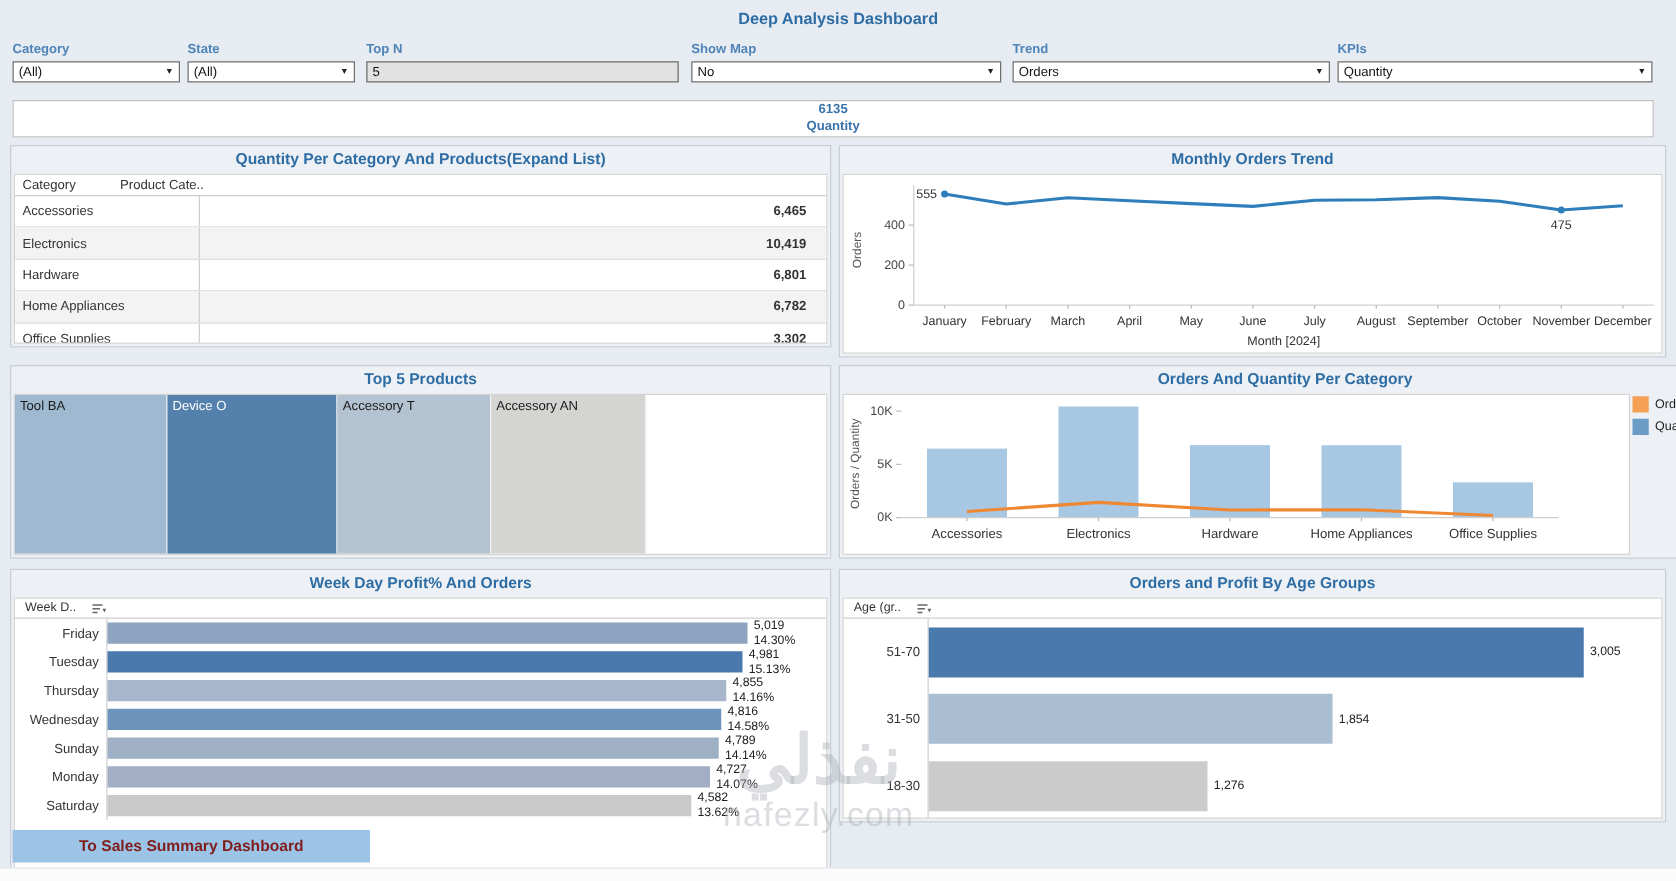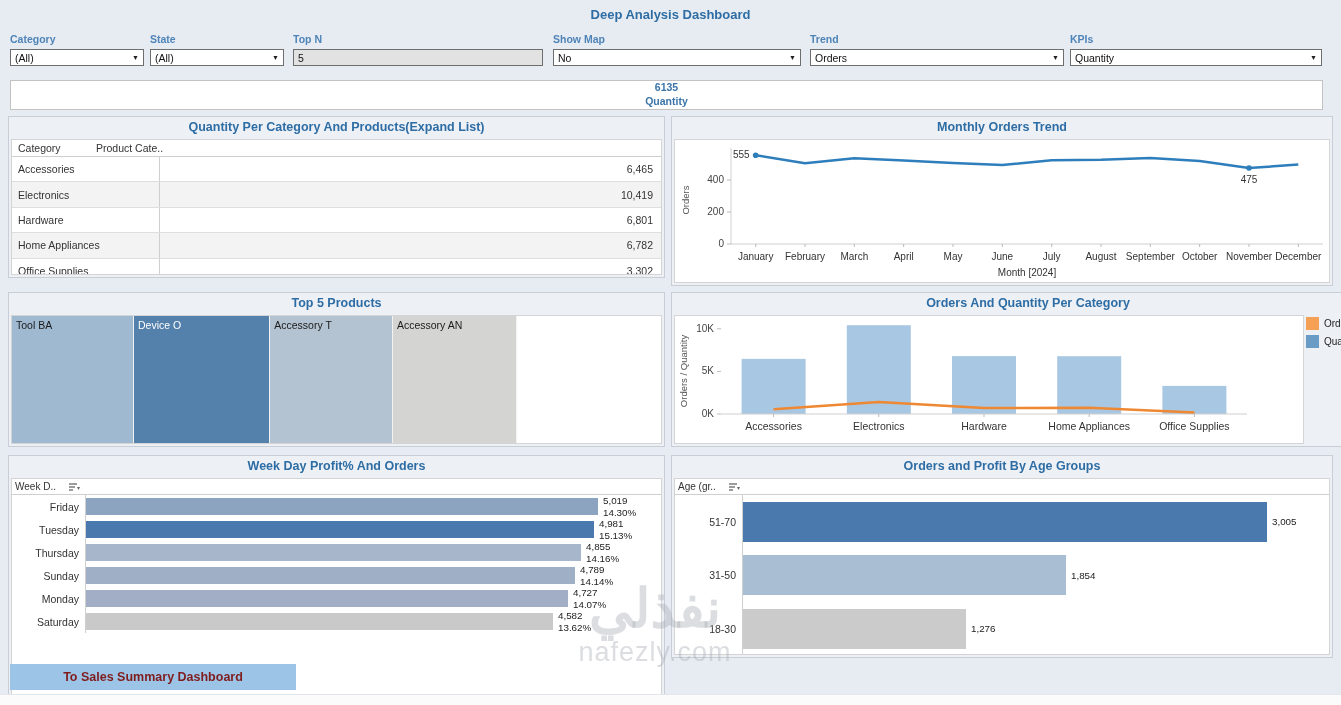--- a/index.html
+++ b/index.html
@@ -51,35 +51,35 @@
 
   
   .thead { display:flex; height:17px; align-items:center; font-size:10.5px;
     color:#333; border-bottom:1px solid #cfcfcf; }
   .thead .c1 { padding-left:6px; width:84px; }
   .trow { display:flex; height:25.4px; border-bottom:1px solid #dedede;
     font-size:10.5px; color:#333; }
   .trow .tlabel { width:148px; border-right:1px solid #cfcfcf; display:flex;
     align-items:center; padding-left:6px; }
   .trow .tval { flex:1; display:flex; align-items:center; justify-content:flex-end;
-    padding-right:8px; }
+    padding-right:16px;font-weight:bold; }
   .band { background:#f3f3f3; }
 
   
   .legend { position:absolute; right:4px; top:24px; width:74px; font-size:10px; color:#222; }
   .litem { display:flex; align-items:center; gap:5px; margin-bottom:5px; }
   .lswatch { width:13px; height:13px; flex:0 0 13px; }
 
   
   .tmap { display:flex; height:100%; }
   .tblock { height:100%; padding:3px 0 0 4px; font-size:10.5px; border-right:1px solid #f2f2f2; }
 
   
   .hhead { height:16px; border-bottom:1px solid #cfcfcf; display:flex;
-    align-items:center; gap:12px; font-size:10px; color:#333; padding-left:3px;
+    align-items:center; gap:12px; font-size:10px; color:#333; padding-left:8px;
     background:#fff; }
   .hrow { display:flex; align-items:center; }
   .hlabel { text-align:right; padding-right:6px; font-size:10.5px; color:#333;
     border-right:1px solid #cfcfcf; height:100%; display:flex; align-items:center;
     justify-content:flex-end; }
   .hbarwrap { flex:1; display:flex; align-items:center; height:100%; }
   .hval { font-size:9.8px; color:#222; line-height:1.18; padding-left:5px; white-space:nowrap; }
 
   
   .nav-button { position:absolute; left:10px; top:664px; width:286px; height:26px;
@@ -311,20 +311,30 @@
       <div class="hlabel" style="width:74px">Thursday</div>
       <div class="hbarwrap">
             <div style="width:495px;height:17px;background:#a7b6ca"></div>
       <div class="hval">
               <div>4,855</div>
               <div>14.16%</div>
             </div>
           </div>
         </div>
         <div class="hrow" style="height:23px">
+      <div class="hlabel" style="width:74px">Wednesday</div>
+      <div class="hbarwrap">
+            <div style="width:491px;height:17px;background:#6f94bb"></div>
+      <div class="hval">
+              <div>4,816</div>
+              <div>14.58%</div>
+            </div>
+          </div>
+        </div>
+        <div class="hrow" style="height:23px">
       <div class="hlabel" style="width:74px">Sunday</div>
       <div class="hbarwrap">
             <div style="width:489px;height:17px;background:#9fb0c6"></div>
       <div class="hval">
               <div>4,789</div>
               <div>14.14%</div>
             </div>
           </div>
         </div>
         <div class="hrow" style="height:23px">

